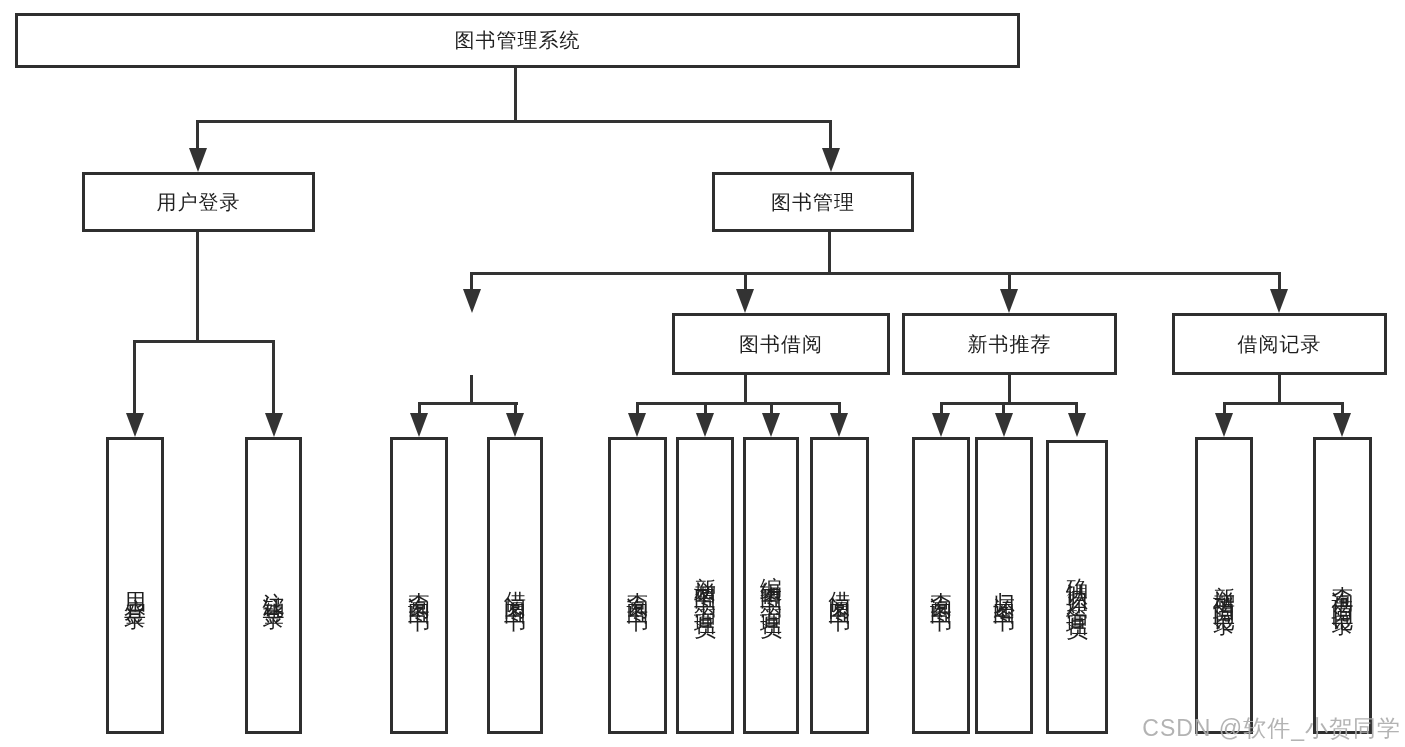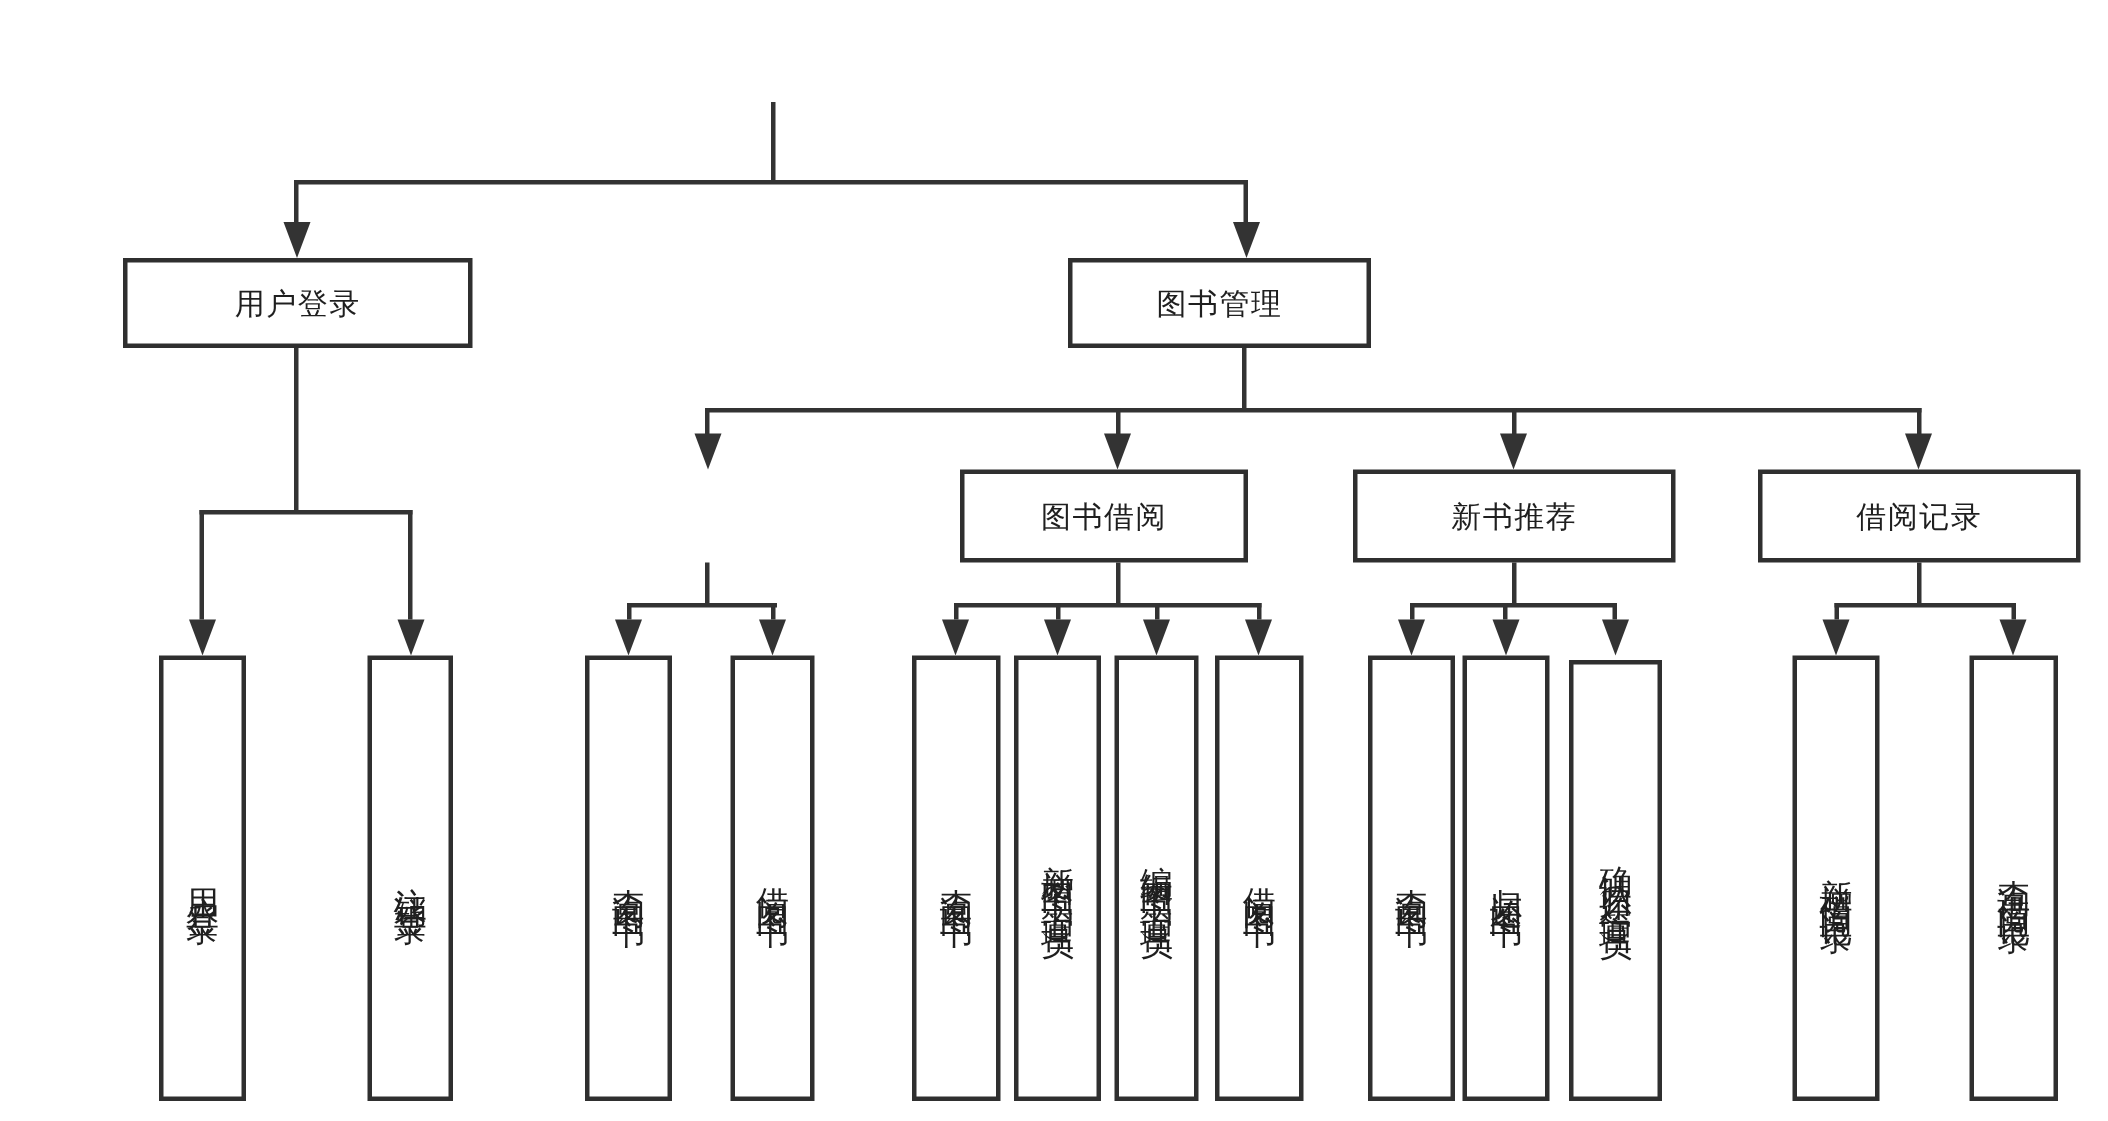--- a/index.html
+++ b/index.html
@@ -28,20 +28,21 @@
     position:absolute;right:4px;bottom:3px;z-index:9;
     font-size:23px;letter-spacing:1px;color:rgba(172,172,172,0.92);
     font-weight:500;white-space:nowrap;
   }
 </style>
 </head>
 <body>
 
 <div id="canvas">
 
+  <div class="box hbox" style="left:15px;top:13px;width:1005px;height:55px;">图书管理系统</div>
 
   <div class="line" style="left:514px;top:68px;width:3px;height:52px;"></div>
   <div class="line" style="left:196px;top:120px;width:636px;height:3px;"></div>
   <div class="line" style="left:196px;top:120px;width:3px;height:30px;"></div>
   <div class="head" style="left:189px;top:148px;"></div>
   <div class="line" style="left:829px;top:120px;width:3px;height:30px;"></div>
   <div class="head" style="left:822px;top:148px;"></div>
 
   <div class="box hbox" style="left:82px;top:172px;width:233px;height:60px;">用户登录</div>
   <div class="box hbox" style="left:712px;top:172px;width:202px;height:60px;">图书管理</div>
@@ -57,21 +58,21 @@
   <div class="line" style="left:470px;top:272px;width:811px;height:3px;"></div>
   <div class="line" style="left:470px;top:272px;width:3px;height:20px;"></div>
   <div class="head" style="left:463px;top:289px;"></div>
   <div class="line" style="left:744px;top:272px;width:3px;height:20px;"></div>
   <div class="head" style="left:736px;top:289px;"></div>
   <div class="line" style="left:1008px;top:272px;width:3px;height:20px;"></div>
   <div class="head" style="left:1000px;top:289px;"></div>
   <div class="line" style="left:1278px;top:272px;width:3px;height:20px;"></div>
   <div class="head" style="left:1270px;top:289px;"></div>
 
-  <div class="box hbox" style="left:640px;top:313px;width:192px;height:62px;">图书借阅</div>
+  <div class="box hbox" style="left:672px;top:313px;width:218px;height:62px;">图书借阅</div>
   <div class="box hbox" style="left:902px;top:313px;width:215px;height:62px;">新书推荐</div>
   <div class="box hbox" style="left:1172px;top:313px;width:215px;height:62px;">借阅记录</div>
 
   <div class="line" style="left:470px;top:375px;width:3px;height:27px;"></div>
   <div class="line" style="left:418px;top:402px;width:100px;height:3px;"></div>
   <div class="line" style="left:418px;top:402px;width:3px;height:11px;"></div>
   <div class="head" style="left:410px;top:413px;"></div>
   <div class="line" style="left:514px;top:402px;width:3px;height:11px;"></div>
   <div class="head" style="left:506px;top:413px;"></div>
 
@@ -109,14 +110,15 @@
   <div class="box leaf" style="left:608px;top:437px;width:59px;height:297px;">查询图书</div>
   <div class="box leaf" style="left:676px;top:437px;width:58px;height:297px;">新增图书（管理员）</div>
   <div class="box leaf" style="left:743px;top:437px;width:56px;height:297px;">编辑图书（管理员）</div>
   <div class="box leaf" style="left:810px;top:437px;width:59px;height:297px;">借阅图书</div>
   <div class="box leaf" style="left:912px;top:437px;width:58px;height:297px;">查询图书</div>
   <div class="box leaf" style="left:975px;top:437px;width:58px;height:297px;">归还图书</div>
   <div class="box leaf" style="left:1046px;top:440px;width:62px;height:294px;">确认归还（管理员）</div>
   <div class="box leaf" style="left:1195px;top:437px;width:58px;height:297px;">新增借阅记录</div>
   <div class="box leaf" style="left:1313px;top:437px;width:59px;height:297px;">查询借阅记录</div>
 
+  <div id="watermark">CSDN @软件_小贺同学</div>
 
 </div>
 
 </body></html>

